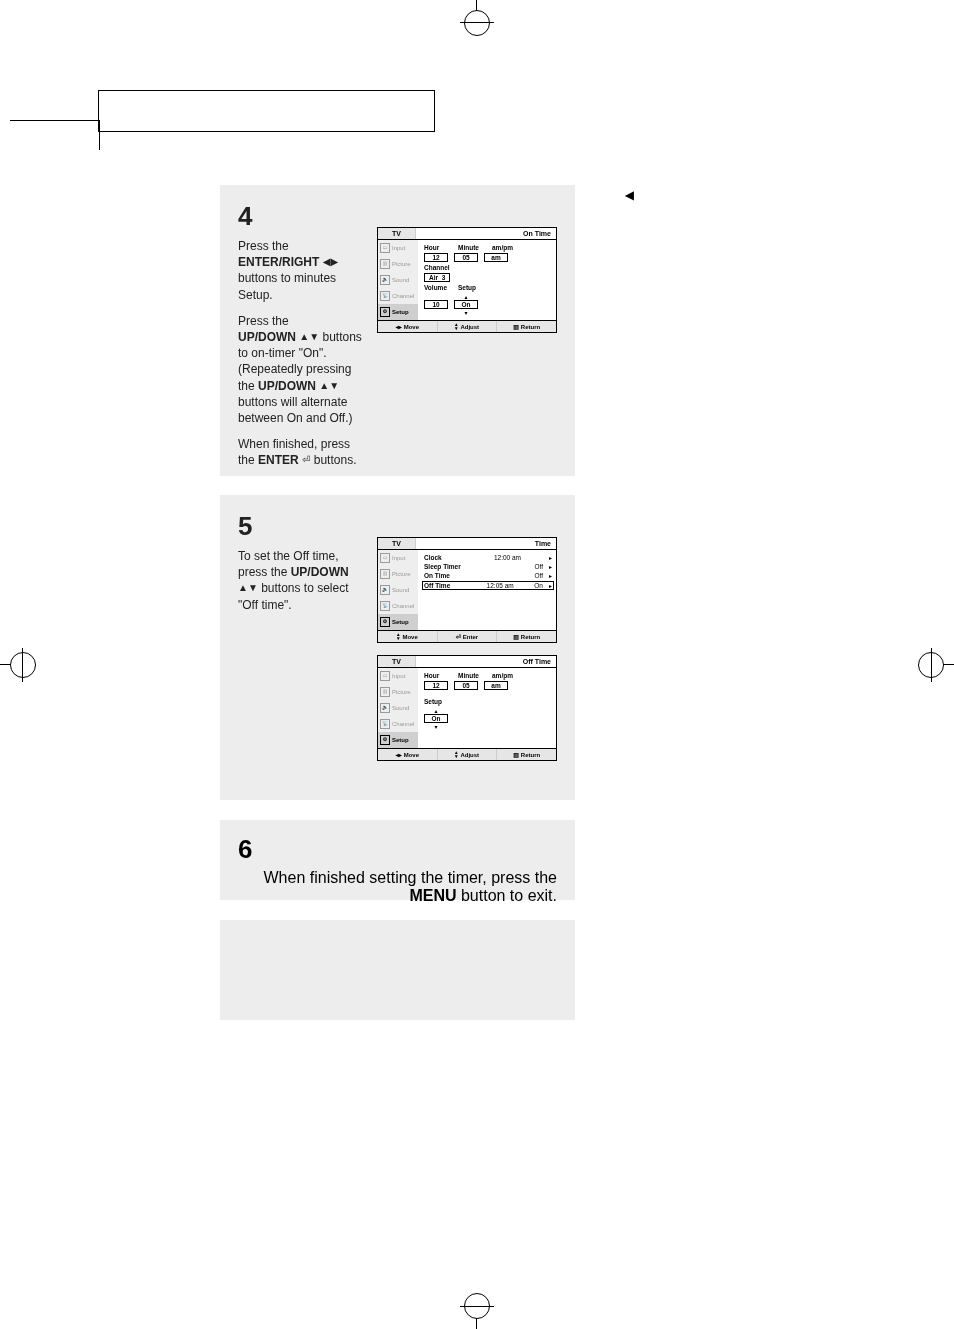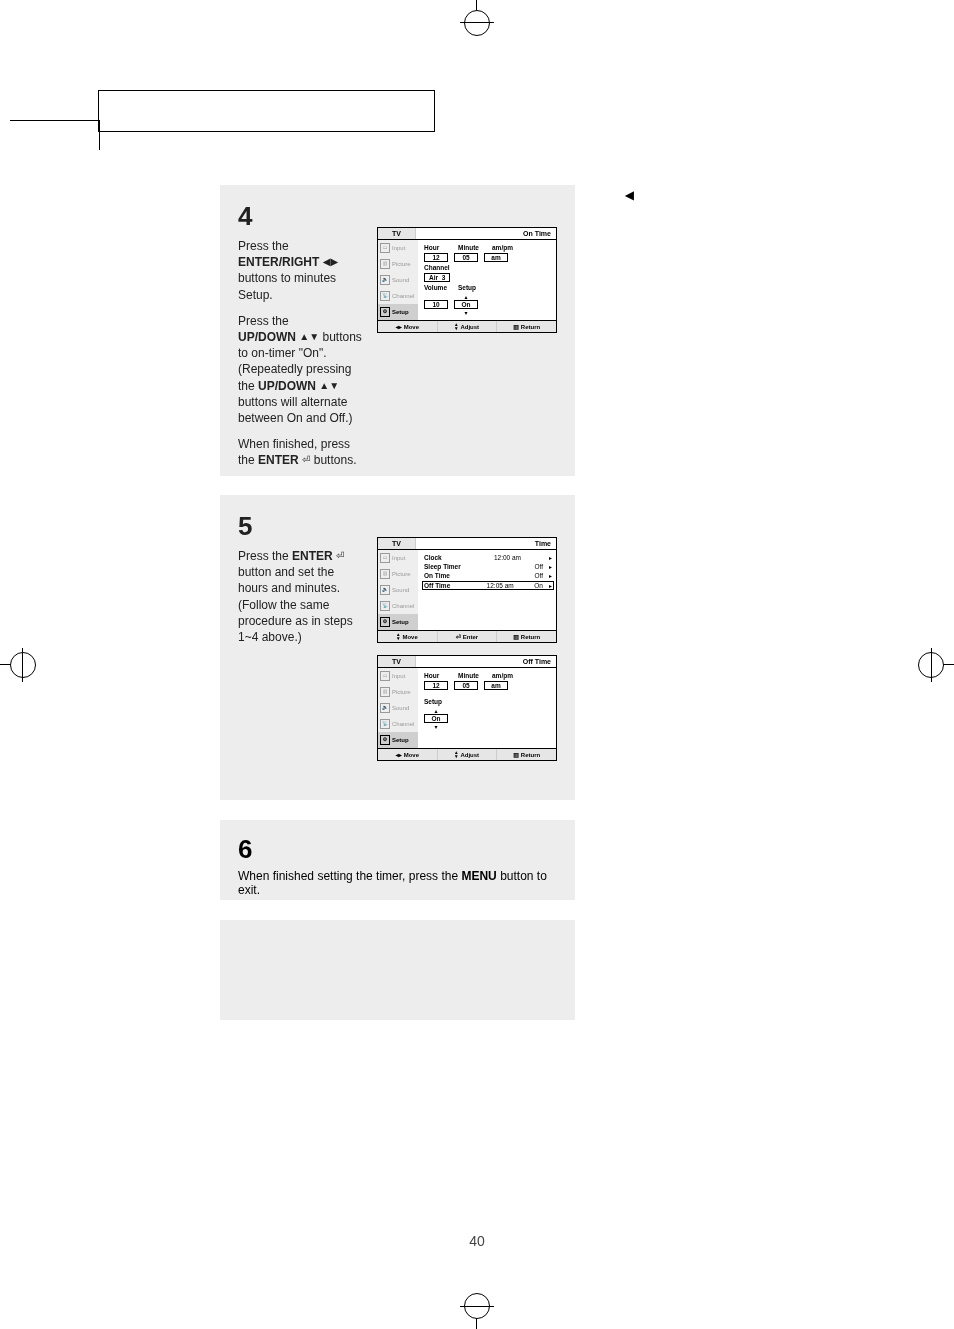--- a/index.html
+++ b/index.html
@@ -399,24 +399,24 @@
         </div>
       </div>
     </div>
   </div>
 
   <div class="section s5">
     <div class="cols">
       <div class="textcol">
         <p class="stepnum">5</p>
         <p class="para">
-          <span>Press the </span>
-          <span class="b">ENTER</span>
-          <span class="arrow">⏎</span>
-          <span> button and set the hours and minutes. (Follow the same procedure as in steps 1~4 above.)</span>
+          <span>To set the Off time, press the </span>
+          <span class="b">UP/DOWN</span>
+          <span class="arrow">▲▼</span>
+          <span> buttons to select "Off time".</span>
         </p>
       </div>
       <div class="figcol">
 
         <div class="osd">
           <div class="titlebar">
             <span class="tvlabel">TV</span>
             <span>Time</span>
           </div>
           <div class="body">
@@ -555,23 +555,22 @@
                 <span>Return</span>
               </div>
           </div>
         </div>
       </div>
     </div>
   </div>
 
   <div class="section s6">
     <p class="stepnum">6</p>
-    <p class="para" style="font-size:12px;">
+    <p class="para" style="font-size:16px;text-align:right;">
       <span>When finished setting the timer, press the </span>
       <span class="b">MENU</span>
       <span> button to exit.</span>
     </p>
   </div>
 
   <div class="section" style="top:920px;height:100px;"></div>
 
-  <div class="pagenum">40</div>
 </div>
 
 </body></html>

